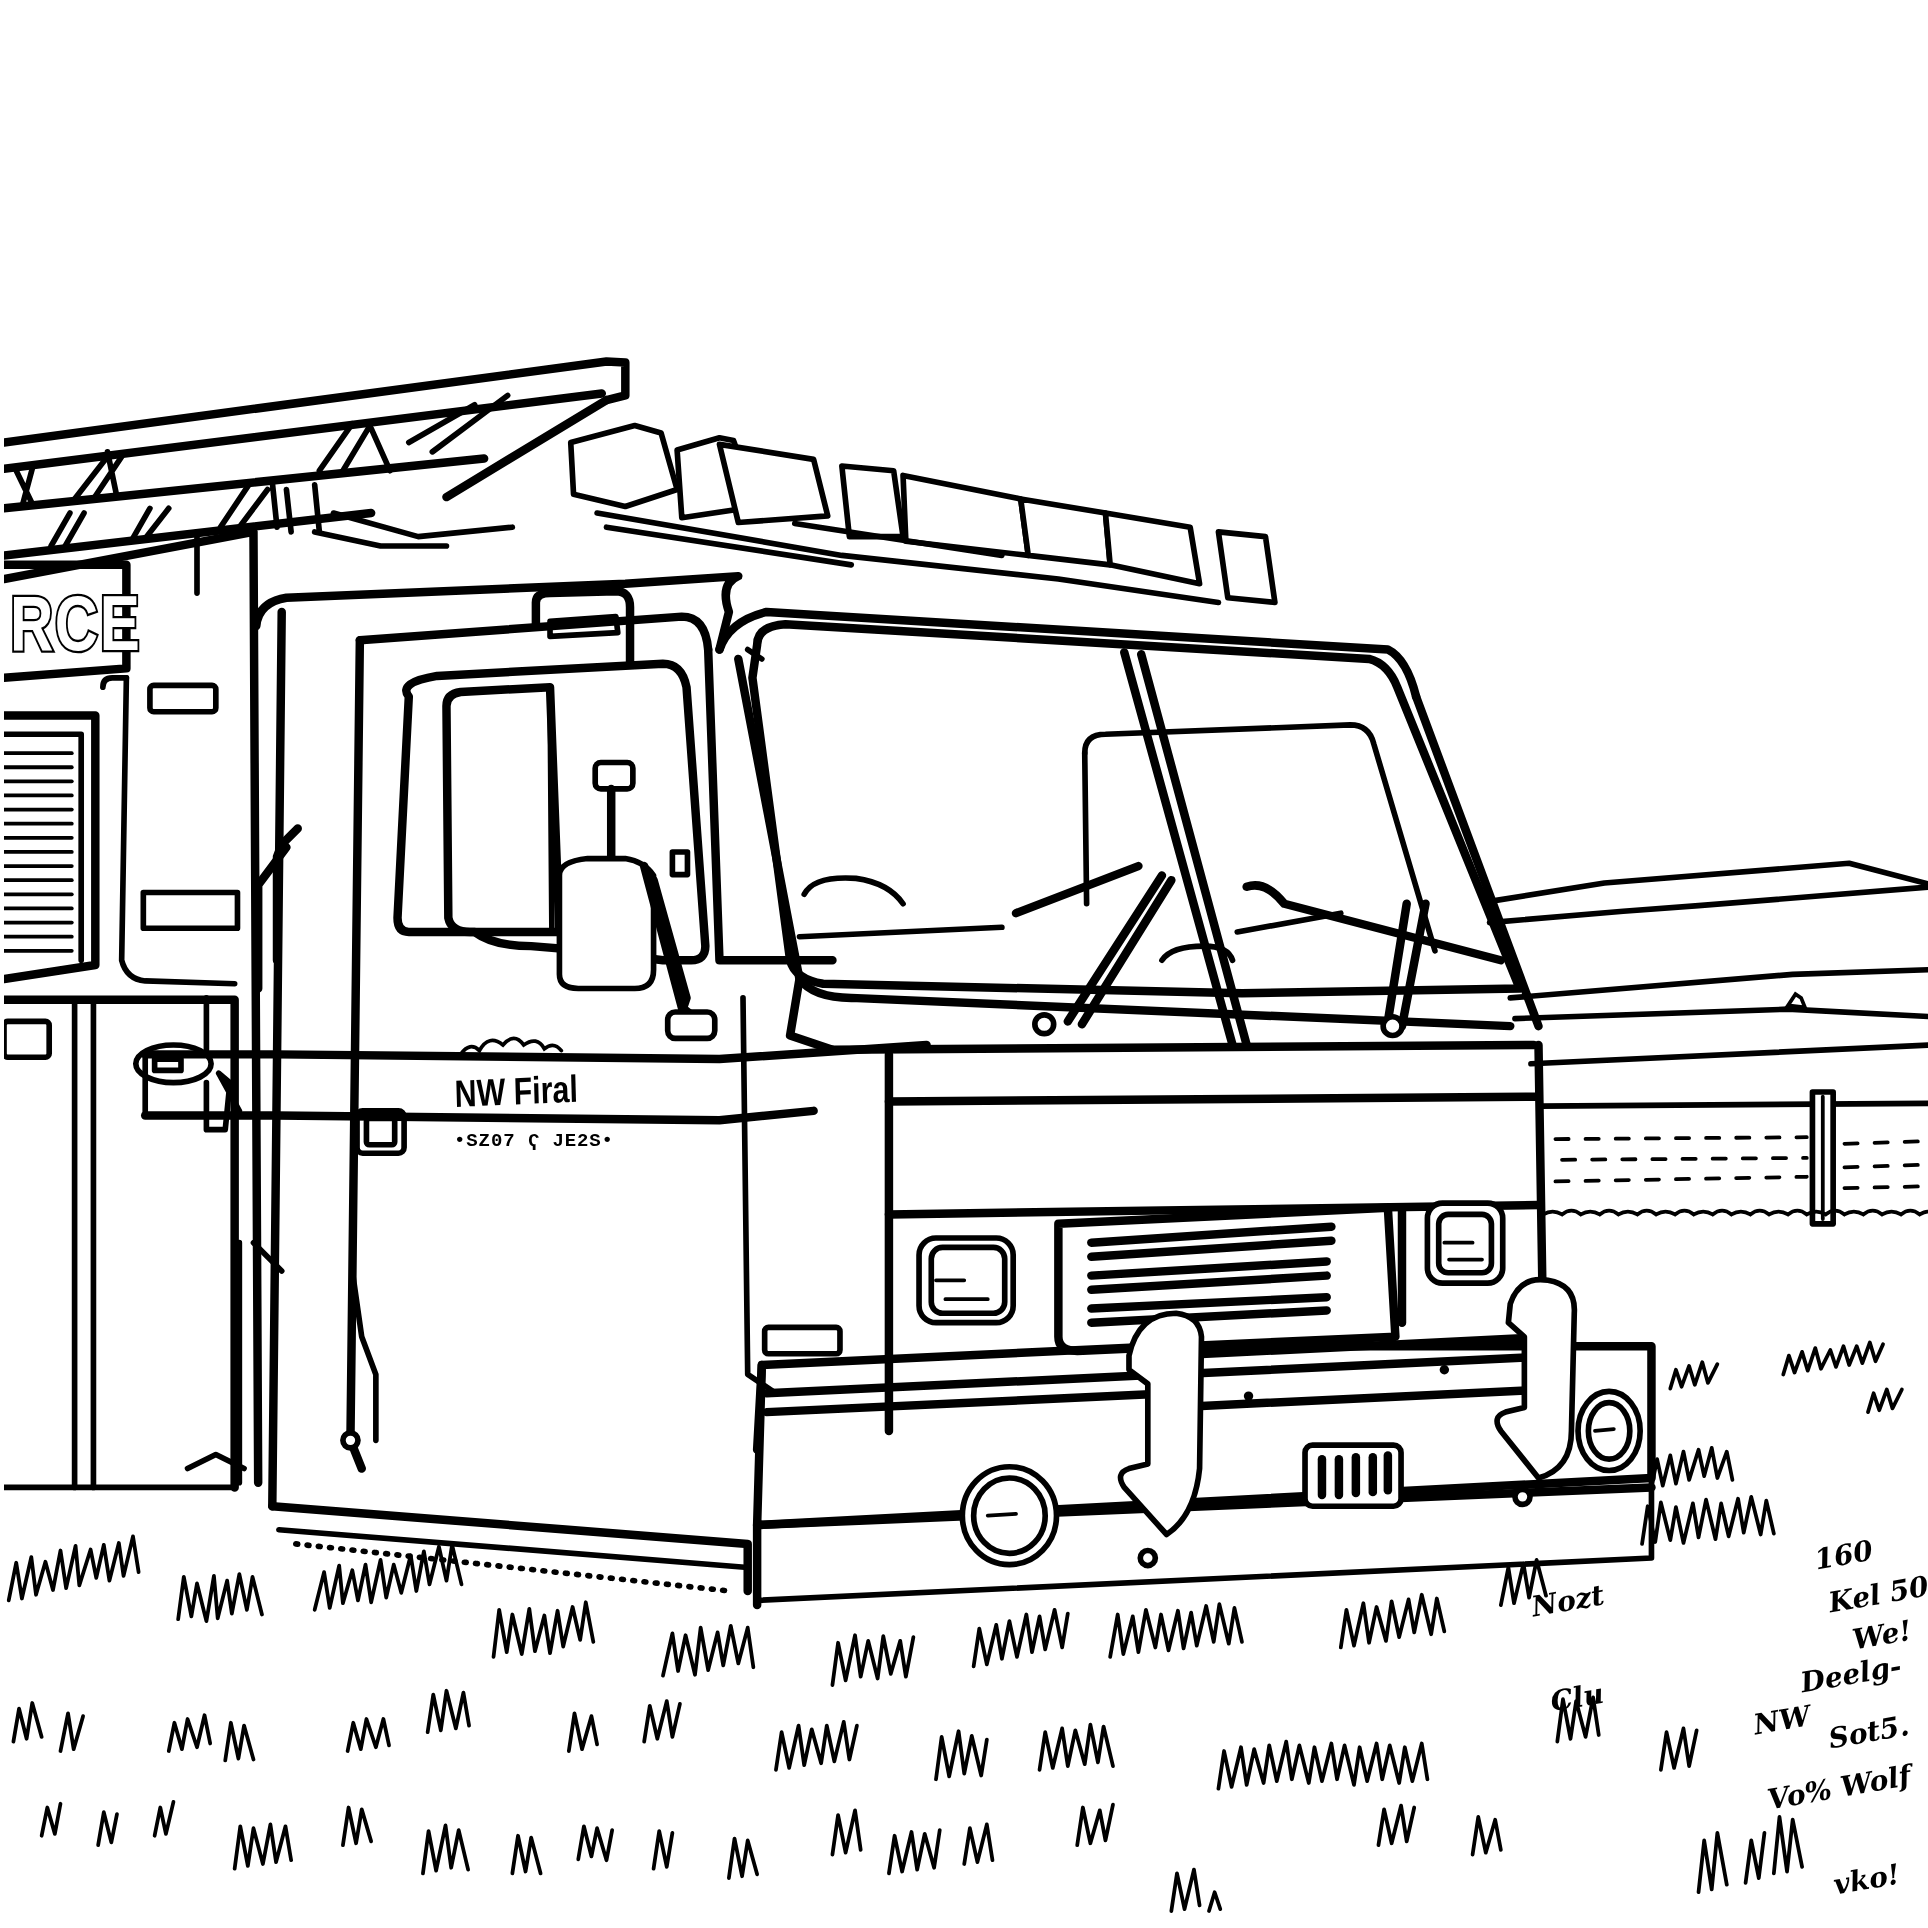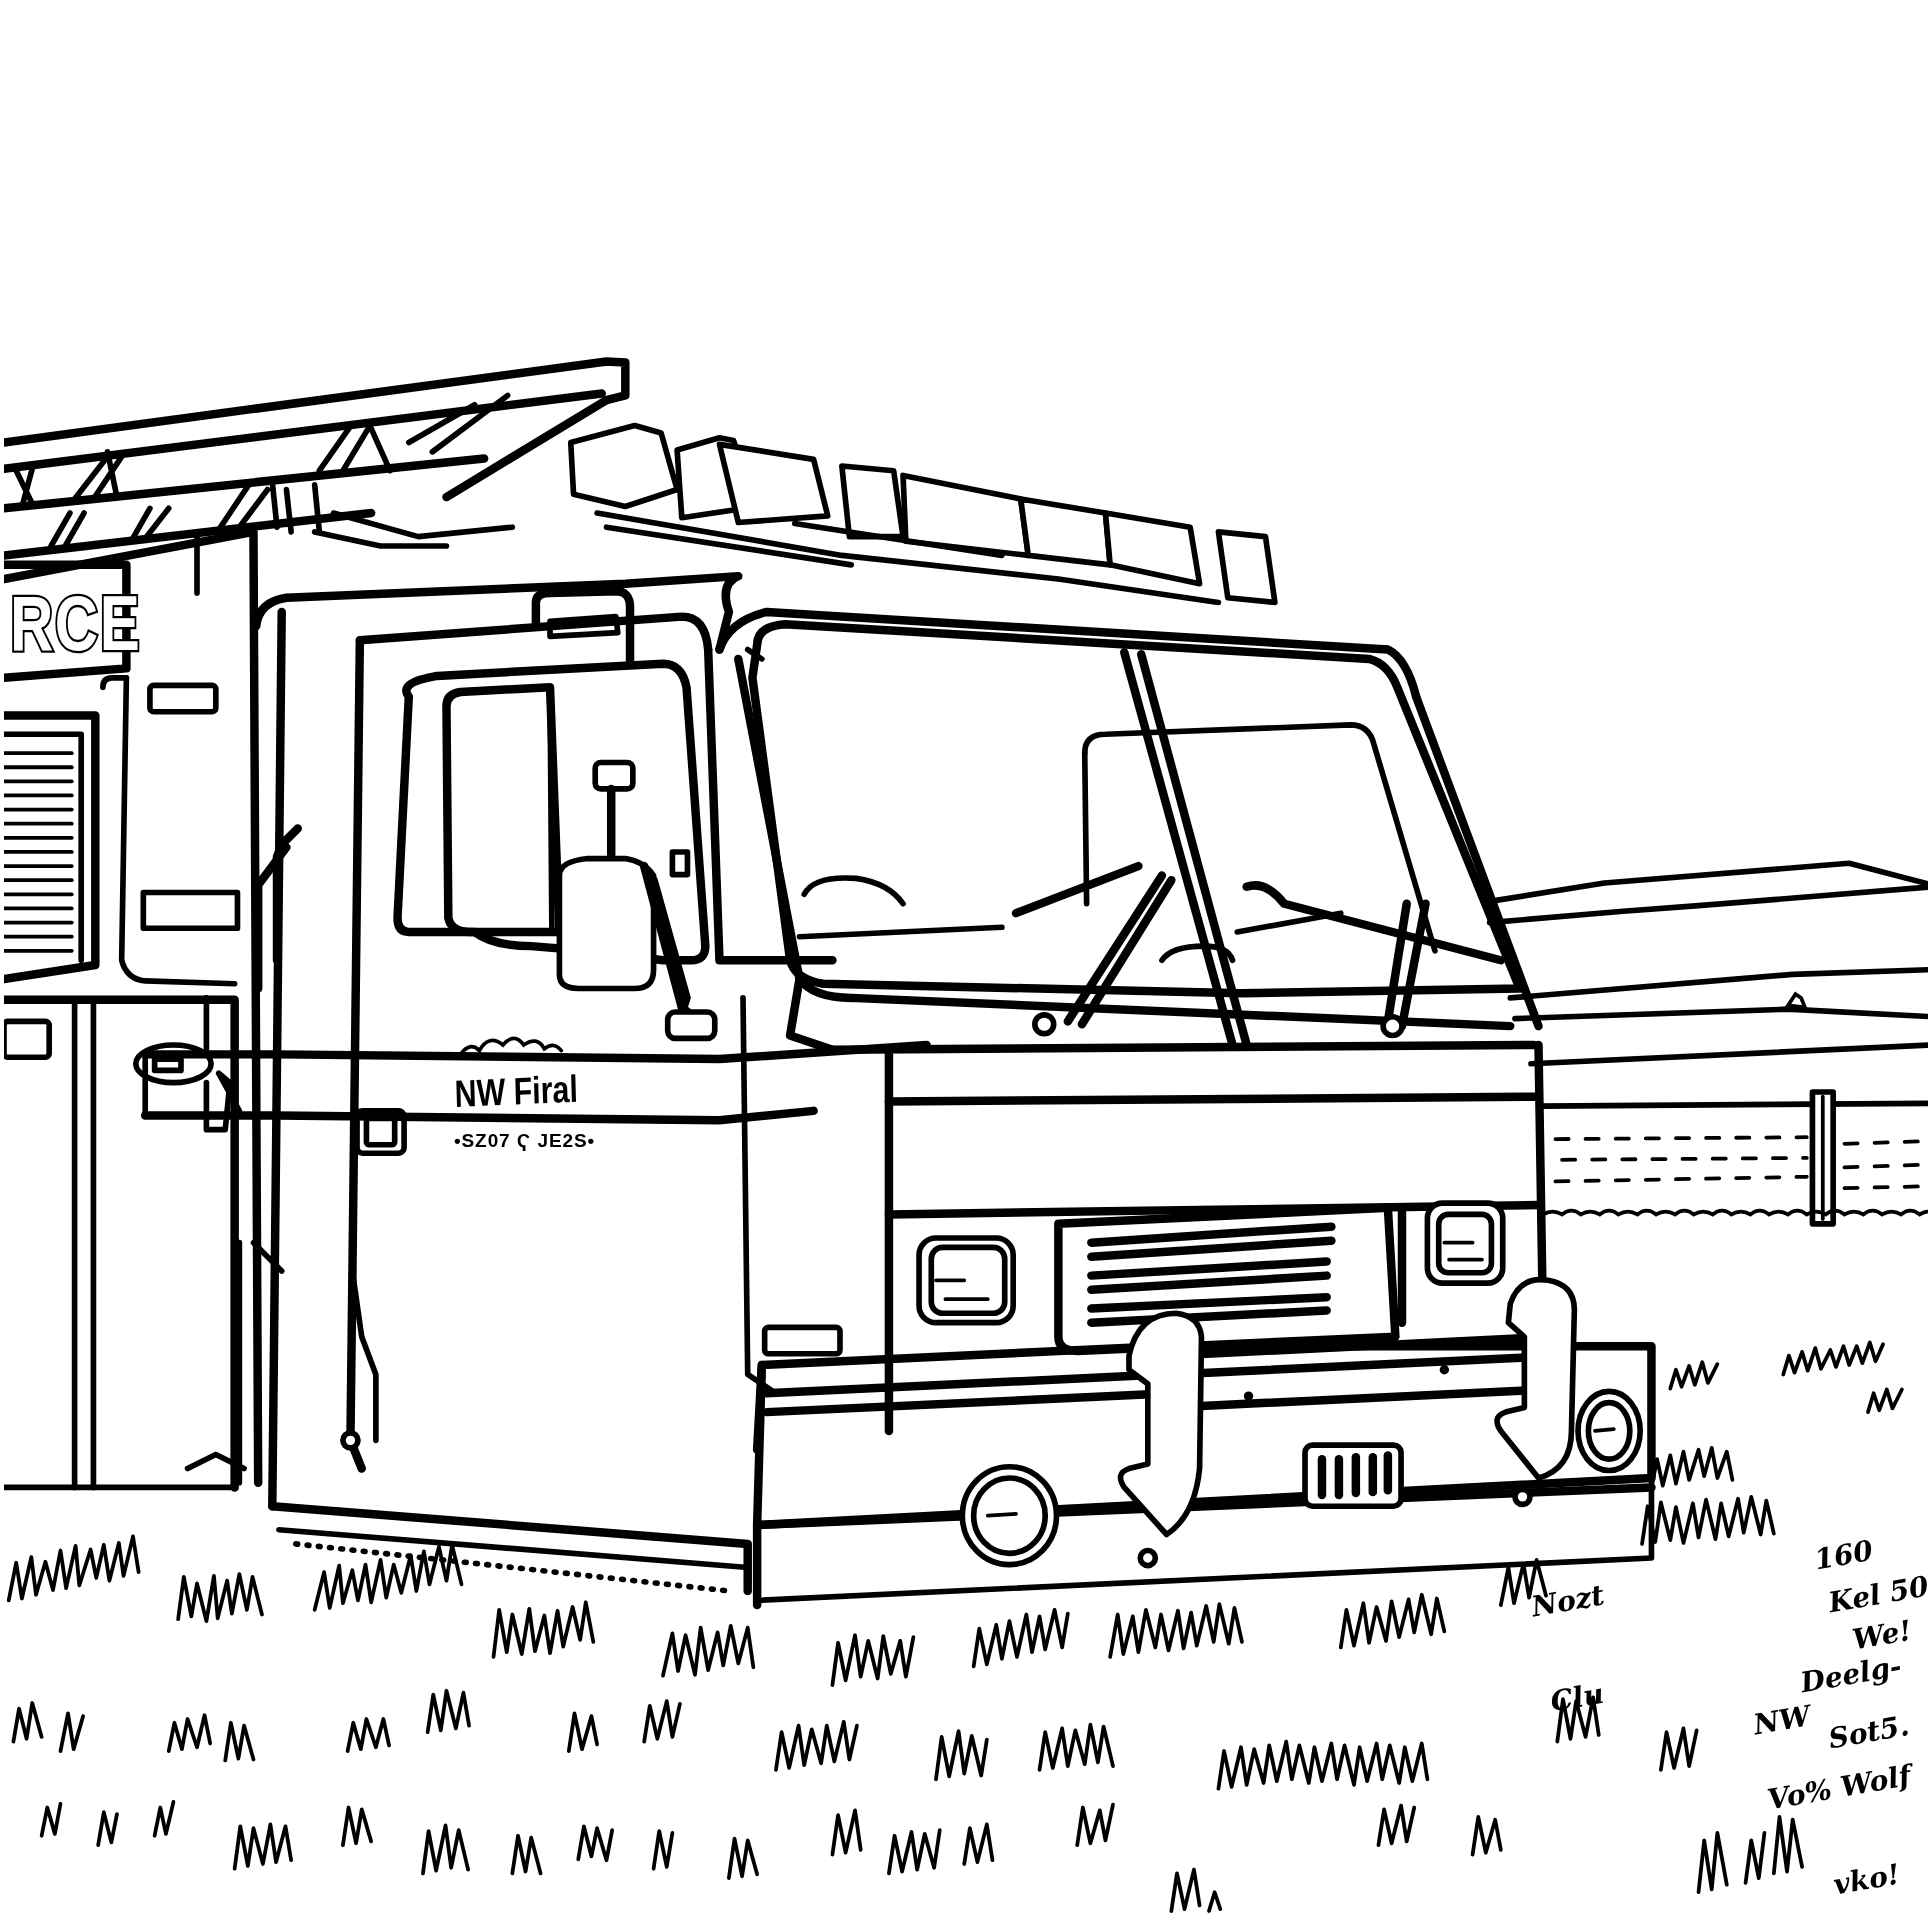--- a/index.html
+++ b/index.html
@@ -9,21 +9,21 @@
   svg .th{fill:none;stroke:#000;stroke-width:9;stroke-linejoin:round;stroke-linecap:round;}
   svg .tn{fill:none;stroke:#000;stroke-width:4;stroke-linecap:round;}
   svg .fillw{fill:#fff;stroke:#000;stroke-width:6;stroke-linejoin:round;}
   svg .grass{fill:none;stroke:#000;stroke-width:4;stroke-linecap:round;stroke-linejoin:round;}
   .lbl{position:absolute;color:#000;white-space:nowrap;}
   .rce{left:5.6px;top:579px;font-family:"Liberation Sans",sans-serif;font-weight:bold;font-size:77px;
        letter-spacing:1.9px;color:#fff;-webkit-text-stroke:4.7px #000;paint-order:stroke fill;
        transform:scaleX(0.78);transform-origin:left top;}
   .nw{left:450px;top:1073px;font-family:"Liberation Sans Narrow","Liberation Sans",sans-serif;font-size:38px;
       transform:scaleX(0.8) rotate(-2deg);transform-origin:left top;font-weight:bold;}
-  .nwsub{left:450px;top:1130px;font-family:Liberation Sans, sans-serif;font-size:19px;letter-spacing:0.9px;font-weight:bold;}
+  .nwsub{left:450px;top:1130px;font-family:Liberation Mono, monospace;font-size:19px;letter-spacing:0.9px;font-weight:bold;}
   .scribble{font-family:"DejaVu Serif",serif;font-style:italic;font-size:28px;font-weight:bold;transform:rotate(-10deg);transform-origin:left top;}
 </style>
 </head>
 <body>
 
 <div id="scene">
 <svg width="1928" height="1928" viewBox="0 0 2048 2048" xmlns="http://www.w3.org/2000/svg">
 
   <g>
     <path class="ln" d="M1575 958 L1700 938 L1960 917 L2048 940"></path>

